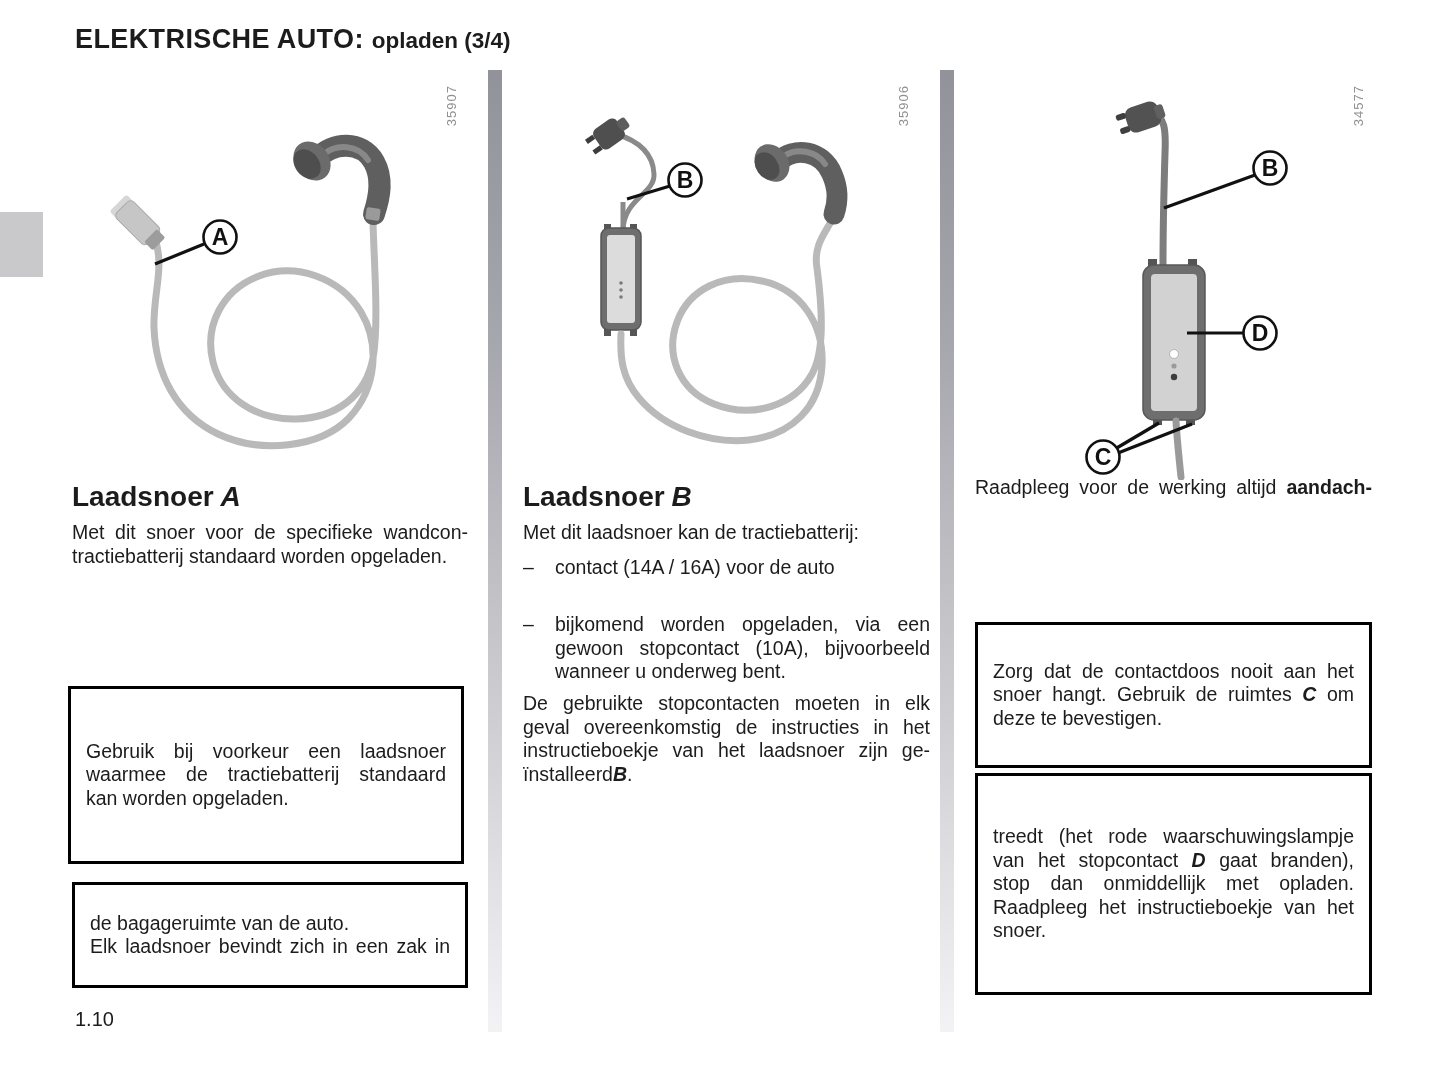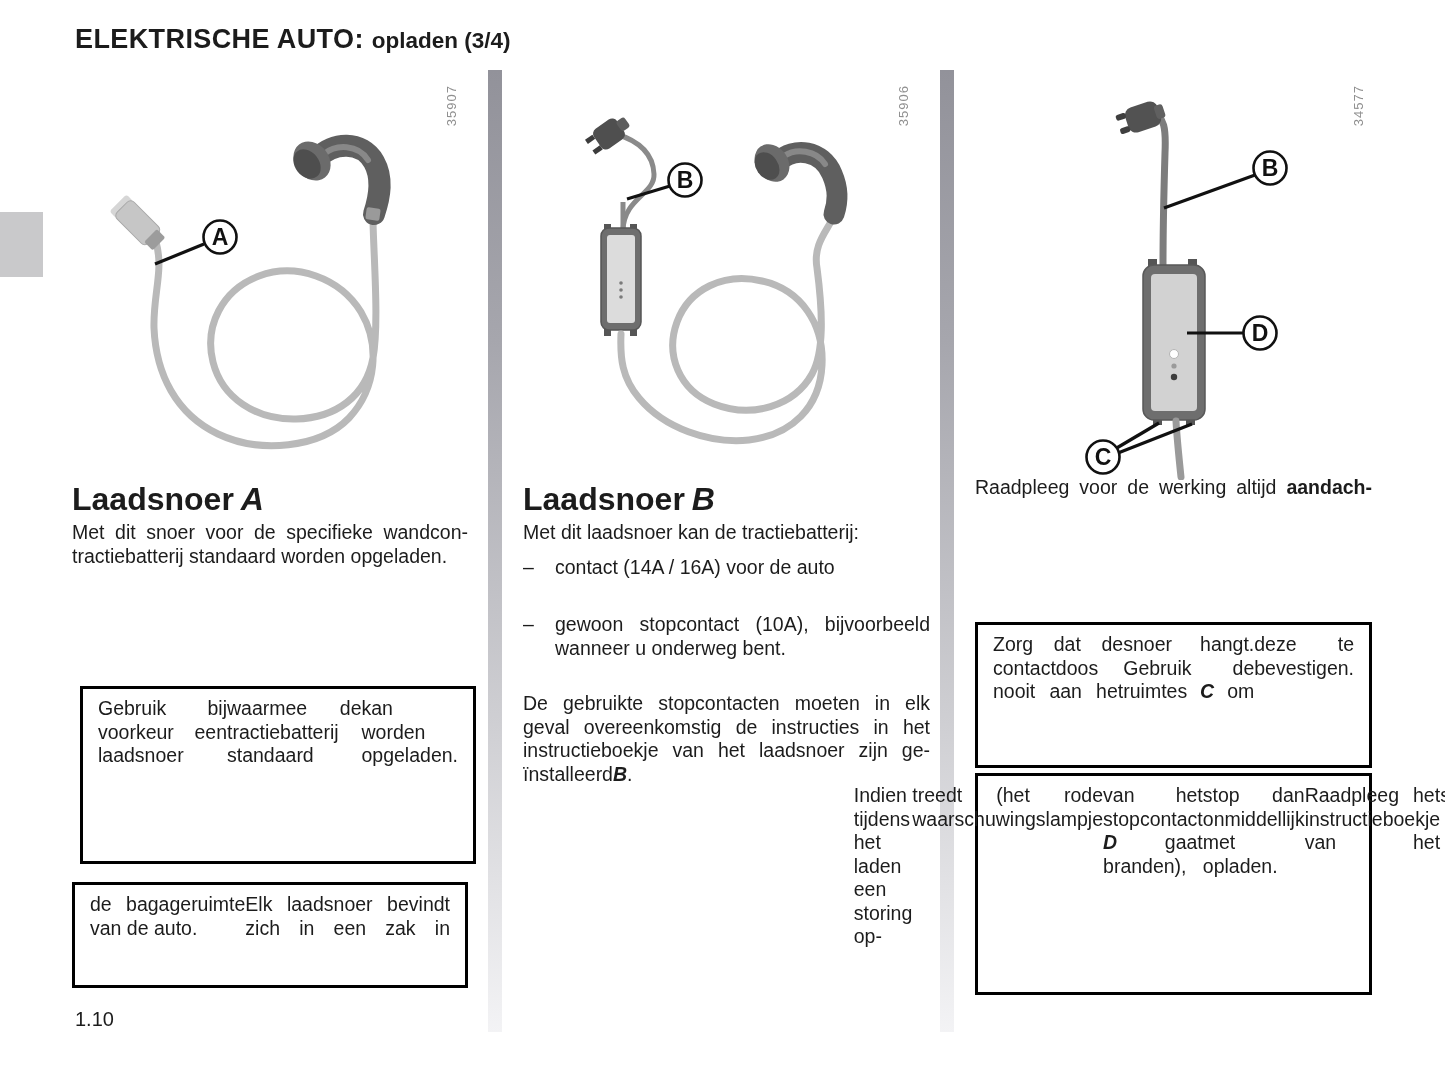--- a/index.html
+++ b/index.html
@@ -21,24 +21,24 @@
   .sep1{left:488px;} .sep2{left:940px;}
   
   .fig-num{color:#8f8f8f;font-size:13px;letter-spacing:1px;
            writing-mode:vertical-rl;transform:rotate(180deg);}
   
   .body-text{font-size:19.5px;line-height:23.5px;}
   .tline{text-align:justify;text-align-last:justify;}
   .tline.last{text-align-last:left;}
   .b{font-weight:bold;}
   .bi{font-weight:bold;font-style:italic;}
-  .col-head{font-size:32px;font-weight:bold;}
+  .col-head{font-size:28px;font-weight:bold;}
   .col-head .letter{font-style:italic;margin-left:7px;}
-  .note-box{border:3px solid #000;box-sizing:border-box;padding:8px 15px;
-            display:flex;flex-direction:row;justify-content:center;}
+  .note-box{border:3px solid #000;box-sizing:border-box;padding:0 15px;
+            display:flex;flex-direction:column;justify-content:center;}
   .bullet{display:flex;}
   .bullet .dash{width:32px;flex:0 0 32px;}
   .bullet .bl{flex:1;}
   .page-num{font-size:20px;}
   svg text.callout{font-family:"Liberation Sans","DejaVu Sans",sans-serif;
        font-size:23px;font-weight:bold;fill:#111;}
 </style>
 </head>
 <body>
 
@@ -173,21 +173,21 @@
   </g>
 </svg>
 
 <div class="abs col-head" style="left:72px;top:481px;">
   <span>Laadsnoer</span><span class="letter">A</span>
 </div>
 <div class="abs body-text" style="left:72px;top:521px;width:396px;">
     <div class="tline">Met dit snoer voor de specifieke wandcon-</div>
     <div class="tline last">tractiebatterij standaard worden opgeladen.</div>
   </div>
-<div class="abs note-box body-text" style="left:80px;top:686px;width:396px;height:178px;">
+<div class="abs note-box body-text" style="left:68px;top:686px;width:396px;height:178px;">
     <div class="tline">Gebruik bij voorkeur een laadsnoer</div>
     <div class="tline">waarmee de tractiebatterij standaard</div>
     <div class="tline last">kan worden opgeladen.</div>
   </div>
 <div class="abs note-box body-text" style="left:72px;top:882px;width:396px;height:106px;">
     <div class="tline last">de bagageruimte van de auto.</div>
     <div class="tline">Elk laadsnoer bevindt zich in een zak in</div>
   </div>
 
 <div class="abs col-head" style="left:523px;top:481px;">
@@ -198,41 +198,41 @@
   </div>
 <div class="abs body-text bullet" style="left:523px;top:556px;width:407px;">
   <span class="dash">–</span>
   <div class="bl">
       <div class="tline last">contact (14A / 16A) voor de auto</div>
     </div>
 </div>
 <div class="abs body-text bullet" style="left:523px;top:613px;width:407px;">
   <span class="dash">–</span>
   <div class="bl">
+      <div class="tline">bijkomend worden opgeladen, via een</div>
       <div class="tline">gewoon stopcontact (10A), bijvoorbeeld</div>
       <div class="tline last">wanneer u onderweg bent.</div>
     </div>
 </div>
 <div class="abs body-text" style="left:523px;top:692px;width:407px;">
     <div class="tline">De gebruikte stopcontacten moeten in elk</div>
     <div class="tline">geval overeenkomstig de instructies in het</div>
     <div class="tline">instructieboekje van het laadsnoer zijn ge-</div>
     <div class="tline last"><span class="r">ïnstalleerd</span><span class="bi">B</span><span class="r">.</span></div>
   </div>
 
 <div class="abs body-text" style="left:975px;top:476px;width:397px;">
     <div class="tline"><span class="r">Raadpleeg voor de werking altijd </span><span class="b">aandach-</span></div>
   </div>
 <div class="abs note-box body-text" style="left:975px;top:622px;width:397px;height:146px;">
     <div class="tline">Zorg dat de contactdoos nooit aan het</div>
     <div class="tline"><span class="r">snoer hangt. Gebruik de ruimtes </span><span class="bi">C</span><span class="r"> om</span></div>
     <div class="tline last">deze te bevestigen.</div>
   </div>
 <div class="abs note-box body-text" style="left:975px;top:773px;width:397px;height:222px;">
-    <div class="tline">Indien tijdens het laden een storing op-</div>
     <div class="tline">treedt (het rode waarschuwingslampje</div>
     <div class="tline"><span class="r">van het stopcontact </span><span class="bi">D</span><span class="r"> gaat branden),</span></div>
     <div class="tline">stop dan onmiddellijk met opladen.</div>
     <div class="tline">Raadpleeg het instructieboekje van het</div>
     <div class="tline last">snoer.</div>
   </div>
 
 <div class="abs page-num" style="left:75px;top:1008px;">1.10</div>
 
 </body></html>

